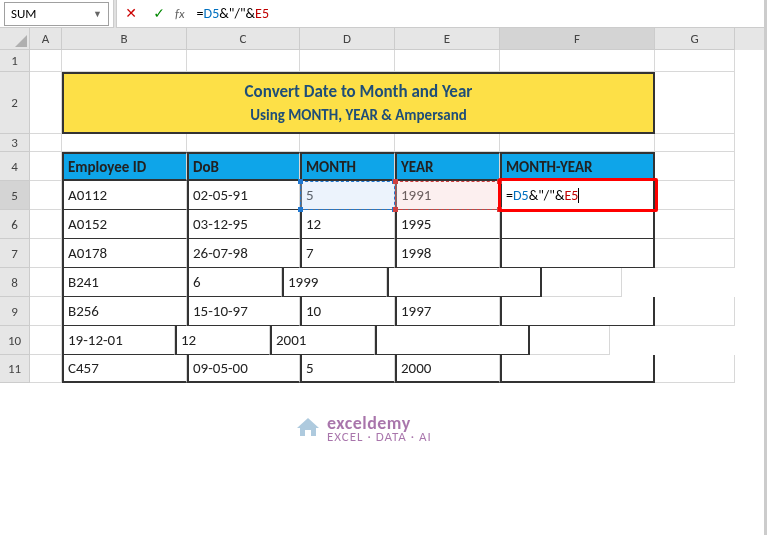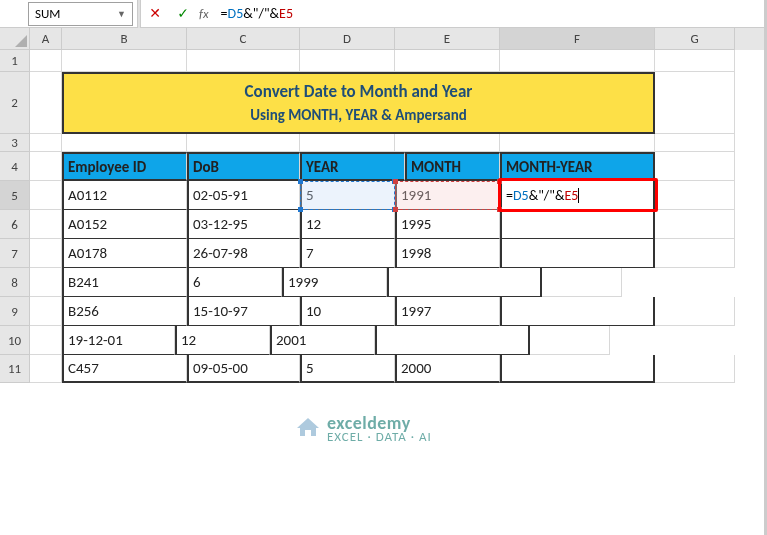--- a/index.html
+++ b/index.html
@@ -1,18 +1,18 @@
 <!DOCTYPE html>
 <html><head>
 <meta charset="utf-8">
 <style>
 * { box-sizing: border-box; margin: 0; padding: 0; }
 body { font-family: Calibri, Arial, sans-serif; font-size: 14px; background: #fff; overflow: hidden; width: 767px; height: 535px; position: relative; }
 
-.formula-bar { display: flex; align-items: center; height: 28px; border-bottom: 1px solid #ccc; background: #fff; padding-left: 24px; }
+.formula-bar { display: flex; align-items: center; height: 28px; border-bottom: 1px solid #ccc; background: #fff; }
 .name-box { width: 105px; height: 24px; border: 1px solid #a0a0a0; margin: 2px 4px; display: flex; align-items: center; padding: 0 6px; background: #fff; font-size: 13px; }
 .name-box-text { flex: 1; }
 .name-box-arrow { color: #666; font-size: 9px; }
 .divider { width: 4px; height: 28px; background: #e0e0e0; border-left: 1px solid #ccc; border-right: 1px solid #ccc; }
 .fb-btn { width: 28px; height: 24px; display: flex; align-items: center; justify-content: center; color: #666; font-size: 14px; }
 .fb-btn.cancel { color: #c00; }
 .fb-btn.confirm { color: #080; }
 .fx-label { font-style: italic; font-size: 13px; color: #666; margin: 0 6px 0 2px; }
 .formula-input { flex: 1; padding: 0 6px; font-size: 14px; height: 24px; display: flex; align-items: center; font-family: Calibri, Arial, sans-serif; }
 
@@ -49,21 +49,21 @@
 .ref-d5 .cnr { position: absolute; width: 5px; height: 5px; background: #1f78d1; }
 .ref-e5 { position: absolute; border: 1px dashed #d14040; background: rgba(245,210,210,0.35); pointer-events: none; }
 .ref-e5 .cnr { position: absolute; width: 5px; height: 5px; background: #d14040; }
 .cnr.tl { top: -3px; left: -3px; } .cnr.tr { top: -3px; right: -3px; } .cnr.bl2 { bottom: -3px; left: -3px; } .cnr.br2 { bottom: -3px; right: -3px; }
 
 .active-highlight { position: absolute; border: 3px solid #ff0000; border-radius: 2px; pointer-events: none; }
 .active-cell-content { padding: 0 4px; font-size: 14px; font-family: Calibri, Arial; display: flex; align-items: center; height: 100%; background: #fff; }
 .col-blue { color: #0070c0; } .col-red { color: #c00000; } .col-black { color: #000; }
 .cursor-caret { display: inline-block; width: 1px; height: 15px; background: #000; vertical-align: middle; }
 
-.watermark { position: absolute; left: 295px; top: 415px; opacity: 0.6; font-size: 12px; color: #0f766e; pointer-events: none; display: flex; align-items: center; gap: 6px; }
+.watermark { position: absolute; left: 295px; top: 415px; opacity: 0.6; font-size: 12px; color: #701a75; pointer-events: none; display: flex; align-items: center; gap: 6px; }
 .watermark .wm-icon { display: inline-block; }
 .watermark .wm-text { display: flex; flex-direction: column; line-height: 0.9; }
 .watermark .wm-text span:first-child { font-size: 18px; font-weight: bold; letter-spacing: 0.5px; }
 .watermark .wm-text span:last-child { font-size: 13px; letter-spacing: 1px; }
 
 .right-border { position: absolute; right: 0; top: 0; bottom: 0; width: 3px; background: #ccc; }
 </style>
 </head>
 <body>
 
@@ -139,22 +139,22 @@
         <div class="cell wD h3"></div>
         <div class="cell wE h3"></div>
         <div class="cell wF h3"></div>
         <div class="cell wG h3"></div>
       </div>
 
       <div class="row">
         <div class="cell wA hn"></div>
         <div class="cell wB hn tbl-header bl">Employee ID</div>
         <div class="cell wC hn tbl-header bl">DoB</div>
+        <div class="cell wD hn tbl-header bl">MONTH</div>
         <div class="cell wE hn tbl-header bl">YEAR</div>
-        <div class="cell wD hn tbl-header bl">MONTH</div>
         <div class="cell wF hn tbl-header bl br">MONTH-YEAR</div>
         <div class="cell wG hn"></div>
       </div>
 
       <div class="row">
         <div class="cell wA hn"></div>
         <div class="cell wB hn tbl-cell bl">A0112</div>
         <div class="cell wC hn tbl-cell bl">02-05-91</div>
         <div class="cell wD hn tbl-cell bl">5</div>
         <div class="cell wE hn tbl-cell bl">1991</div>

